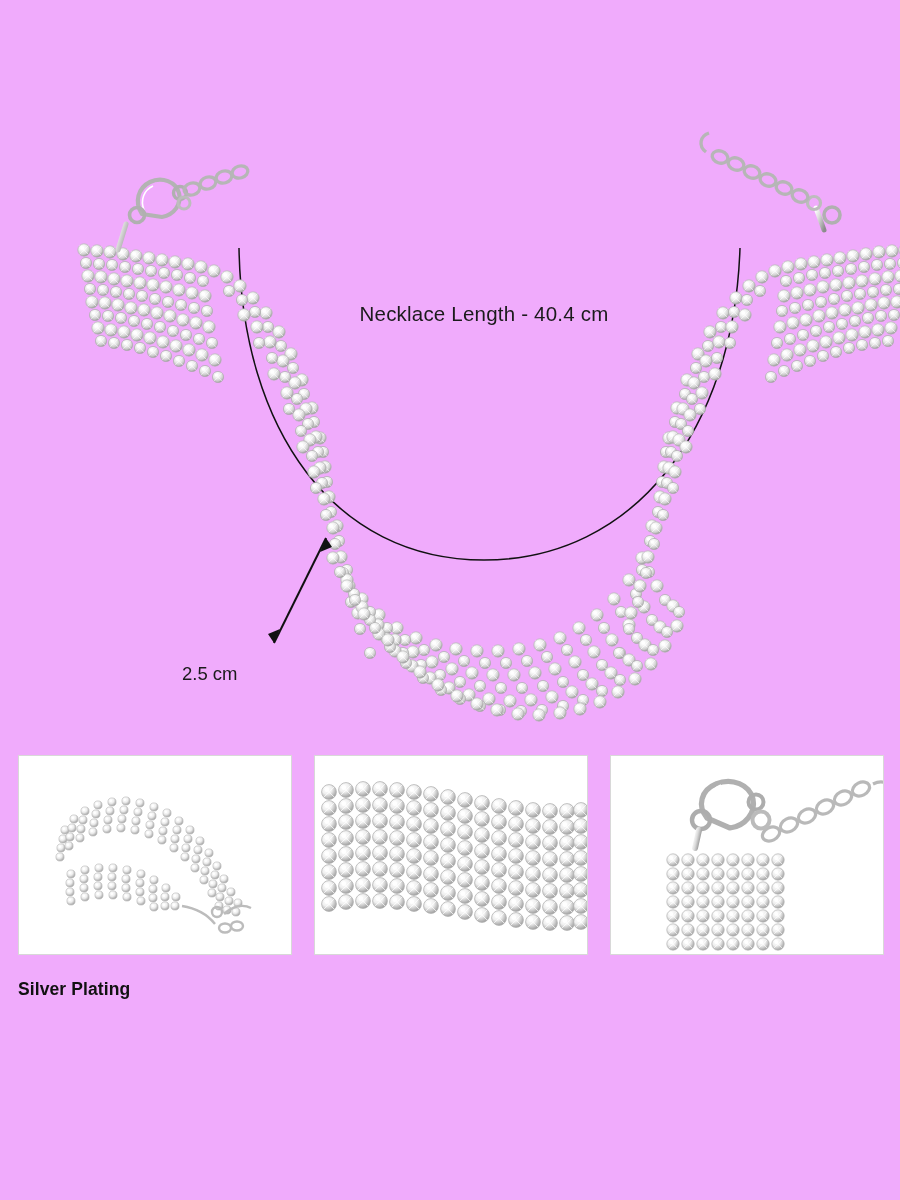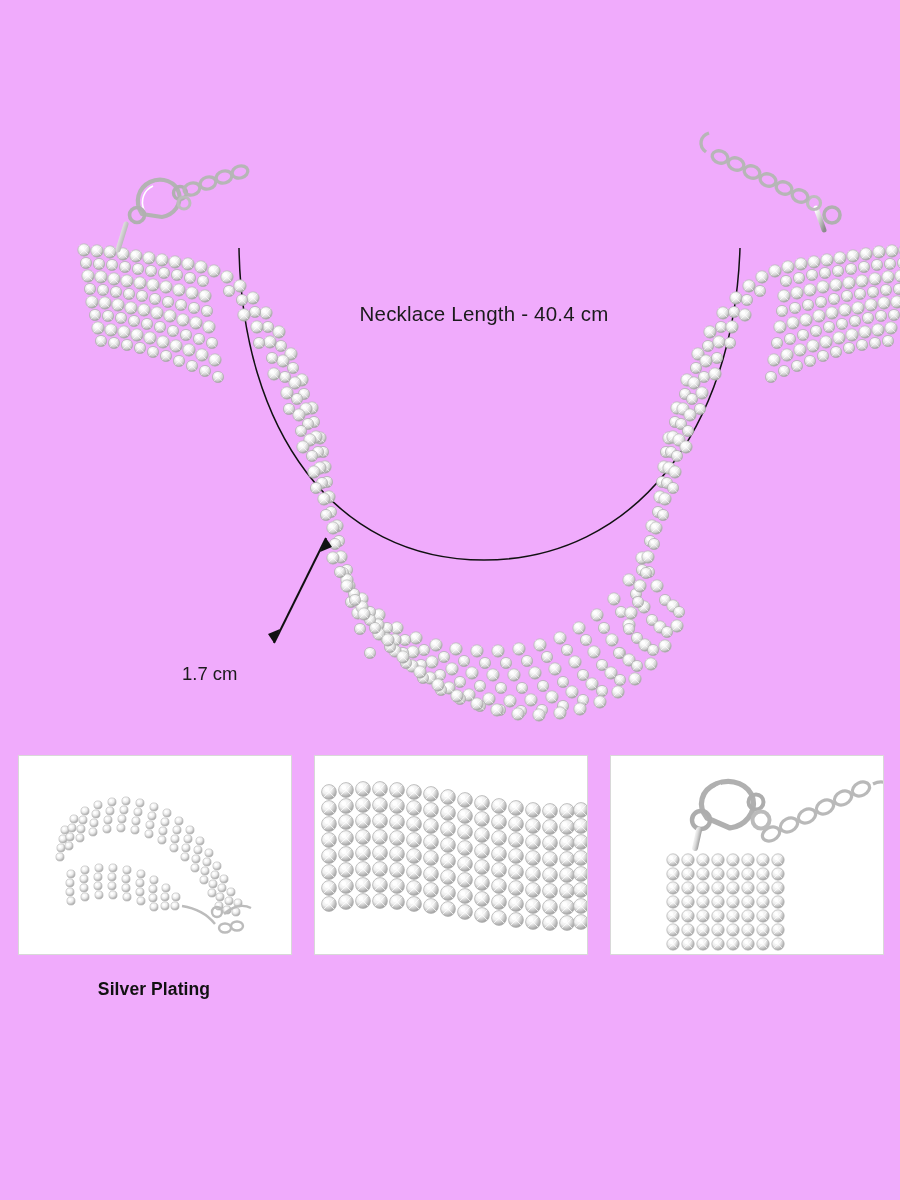--- a/index.html
+++ b/index.html
@@ -73,21 +73,21 @@
     overflow: hidden;
     position: relative;
   }
   .thumb svg {
     position: absolute;
     top: 0;
     left: 0;
   }
   .feature-title {
     margin-top: 24px;
-    text-align: center;
+    text-align: left;
     font-size: 17.5px;
     font-weight: bold;
     color: #111;
     letter-spacing: 0.1px;
   }
   .feature-sub {
     margin-top: 9px;
     text-align: center;
     font-size: 16.5px;
     color: #222;
@@ -688,21 +688,21 @@
 
       <g>
         <line x1="240" y1="643" x2="292" y2="538" stroke="#111" stroke-width="2"></line>
         <polygon points="292,538 286,552 298,547" fill="#111"></polygon>
         <polygon points="240,643 246,629 234,634" fill="#111"></polygon>
       </g>
     </svg>
 
     <div class="length-label">Necklace Length - 40.4 cm</div>
 
-    <div class="width-label">1.7 cm</div>
+    <div class="width-label">2.5 cm</div>
   </div>
 
   <div class="features">
 
     <div class="feature">
       <div class="thumb">
         <svg width="272" height="198" viewBox="0 0 272 198">
           <defs>
             <radialGradient id="sg3" cx="38%" cy="32%" r="68%">
               <stop offset="0%" stop-color="#ffffff"></stop>

